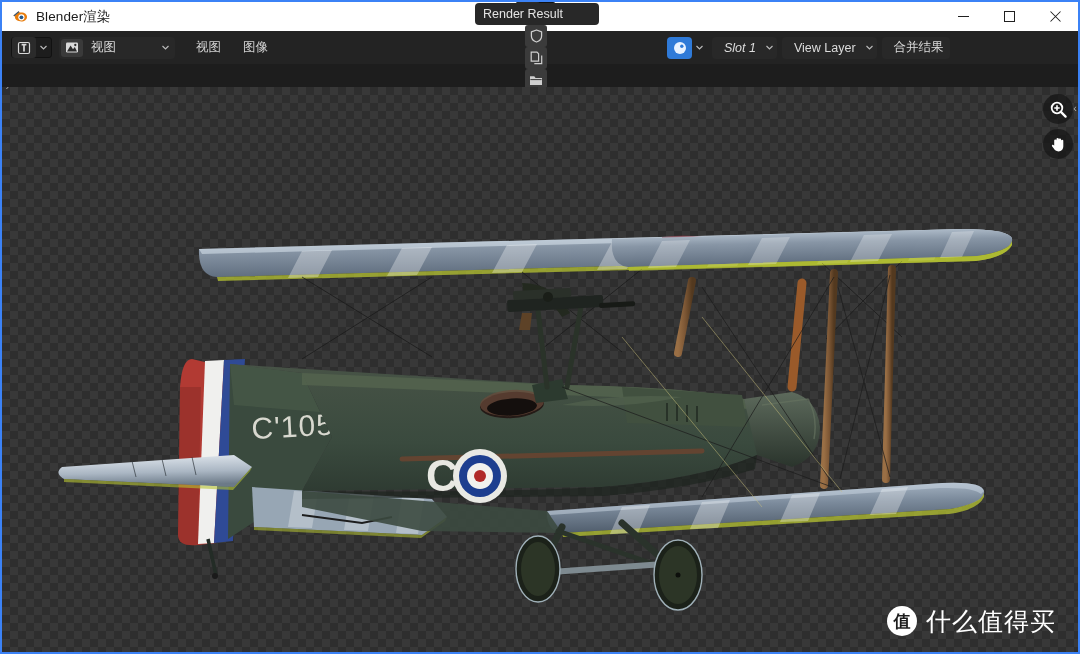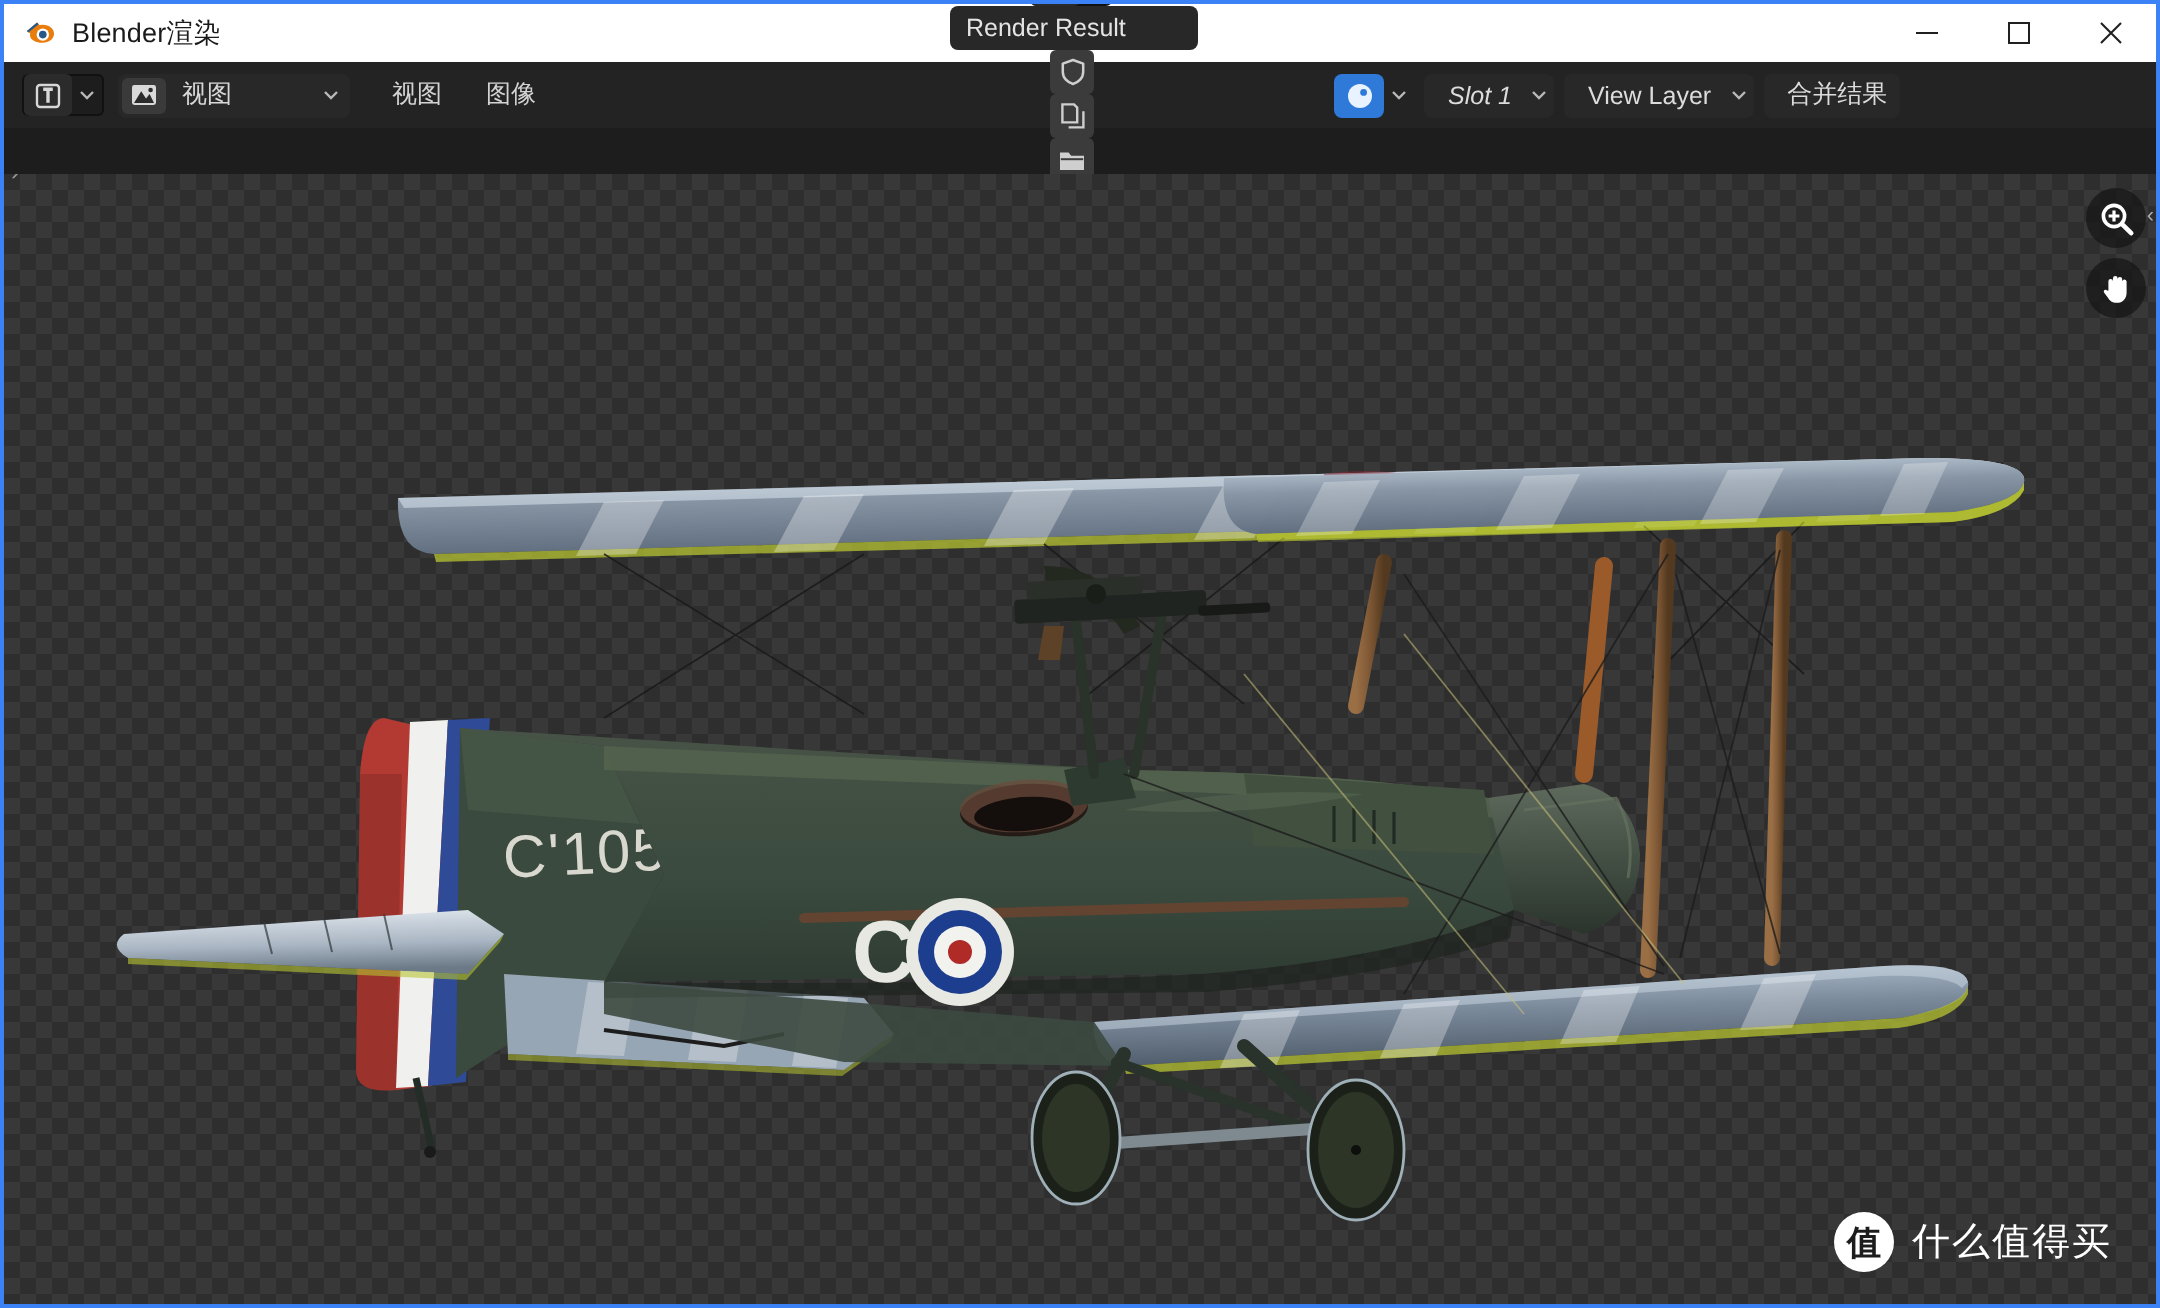--- a/index.html
+++ b/index.html
@@ -78,21 +78,21 @@
   .rtool{width:30px;height:30px;border-radius:50%;background:rgba(22,22,22,.72);
          display:flex;align-items:center;justify-content:center;}
   .right-chev{position:absolute;right:1px;top:15px;color:#b0b0b0;font-size:11px;z-index:6;}
 
   
   .watermark{position:absolute;right:22px;bottom:16px;display:flex;
              align-items:center;gap:9px;z-index:7;}
   .wm-badge{width:30px;height:30px;border-radius:50%;background:#fff;
             display:flex;align-items:center;justify-content:center;
             font-size:17px;color:#1c1c1c;font-weight:bold;line-height:1;}
-  .wm-text{font-size:19px;color:#fff;letter-spacing:1px;line-height:1;}
+  .wm-text{font-size:25px;color:#fff;letter-spacing:1px;line-height:1;}
 
   .plane{position:absolute;left:0;top:0;width:1076px;height:567px;}
 </style>
 </head>
 <body>
 
 <div class="window">
 
   <div class="titlebar">
     <div class="title-left">

